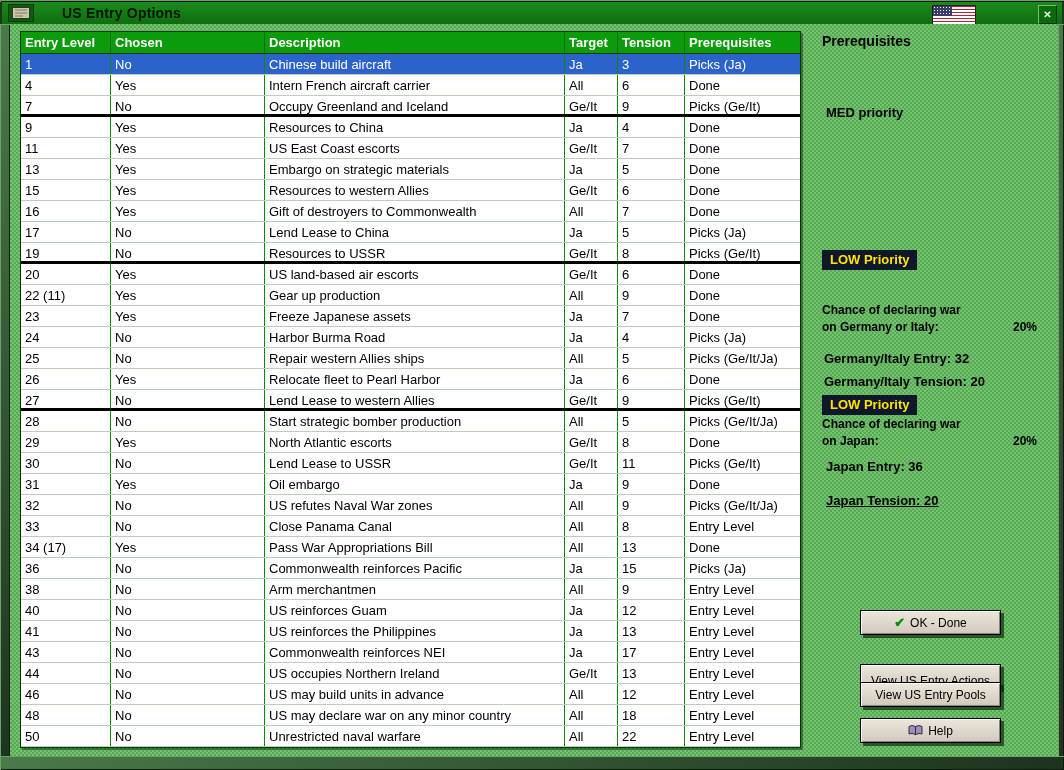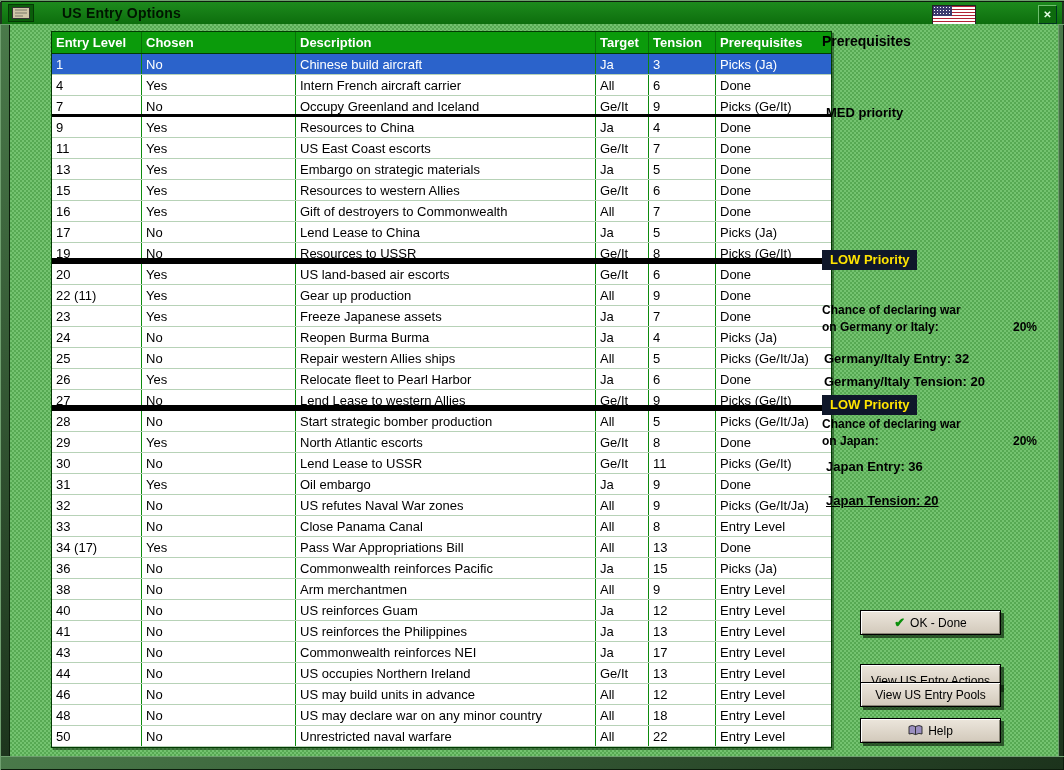--- a/index.html
+++ b/index.html
@@ -34,34 +34,34 @@
   
   .client{
     position:absolute;left:10px;top:24px;width:1048px;height:732px;
     background-color:#74c370;
     background-image:
       linear-gradient(45deg,#57a953 25%,transparent 25%,transparent 75%,#57a953 75%),
       linear-gradient(45deg,#57a953 25%,transparent 25%,transparent 75%,#57a953 75%);
     background-position:0 0,2px 2px;background-size:4px 4px;
   }
   
-  .table{position:absolute;left:51px;top:31px;width:779px;border:1px solid #023a02;background:#14b8a6;box-shadow:2px 2px 0 rgba(6,28,6,.45);}
+  .table{position:absolute;left:20px;top:31px;width:779px;border:1px solid #023a02;background:#14b8a6;box-shadow:2px 2px 0 rgba(6,28,6,.45);}
   .thead,.trow{display:grid;grid-template-columns:90px 154px 300px 53px 67px 113px;}
   .thead{height:21px;background:#0b9b0b;border-bottom:1px solid #033a03;}
   .hcell{box-sizing:border-box;padding:3px 0 0 4px;border-right:1px solid #077207;
          color:#fff;font-size:13px;font-weight:bold;white-space:nowrap;overflow:hidden;}
   .hcell:last-child{border-right:none;}
   .trow{height:21px;box-sizing:border-box;background:#fff;border-bottom:1px solid #b7d2b7;}
   .cell{box-sizing:border-box;padding:3px 0 0 4px;border-right:1px solid #0d8a0d;
         font-size:13px;color:#000;white-space:nowrap;overflow:hidden;}
   .cell:last-child{border-right:none;}
   .trow.selected{background:#2b63cb;}
   .trow.selected .cell{color:#fff;}
   .trow.sep-black{border-bottom:3px solid #000;}
-  .trow.sep-yellow{border-bottom:6px solid #000000;}
+  .trow.sep-yellow{border-bottom:3px solid #000000;}
   
   .side-text{position:absolute;color:#000;font-weight:bold;font-size:13px;white-space:nowrap;}
   .side-heading{font-size:14px;}
   .badge{position:absolute;background:#0f172a;color:#ffe400;font-weight:bold;font-size:13px;padding:2px 8px 3px;white-space:nowrap;}
   .chance{position:absolute;width:215px;color:#000;font-weight:bold;font-size:12px;line-height:17px;}
   .chance .pct{position:absolute;right:0;bottom:0;}
   
   .btn{position:absolute;left:860px;width:141px;height:25px;
        background:linear-gradient(#ece6dc,#d2c9bb);
        border:1px solid #000;
@@ -206,21 +206,21 @@
     <div class="cell">23</div>
     <div class="cell">Yes</div>
     <div class="cell">Freeze Japanese assets</div>
     <div class="cell">Ja</div>
     <div class="cell">7</div>
     <div class="cell">Done</div>
   </div>
       <div class="trow">
     <div class="cell">24</div>
     <div class="cell">No</div>
-    <div class="cell">Reopen Burma Burma</div>
+    <div class="cell">Harbor Burma Road</div>
     <div class="cell">Ja</div>
     <div class="cell">4</div>
     <div class="cell">Picks (Ja)</div>
   </div>
       <div class="trow">
     <div class="cell">25</div>
     <div class="cell">No</div>
     <div class="cell">Repair western Allies ships</div>
     <div class="cell">All</div>
     <div class="cell">5</div>

